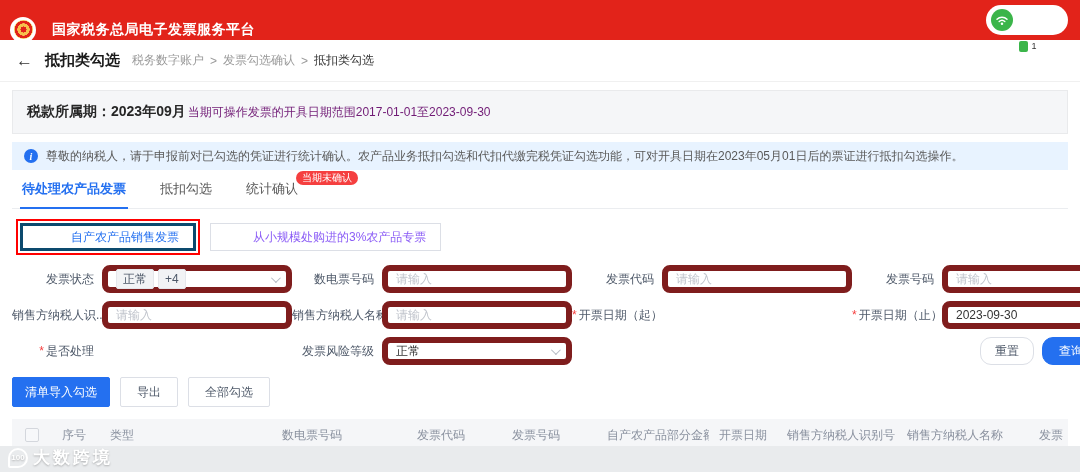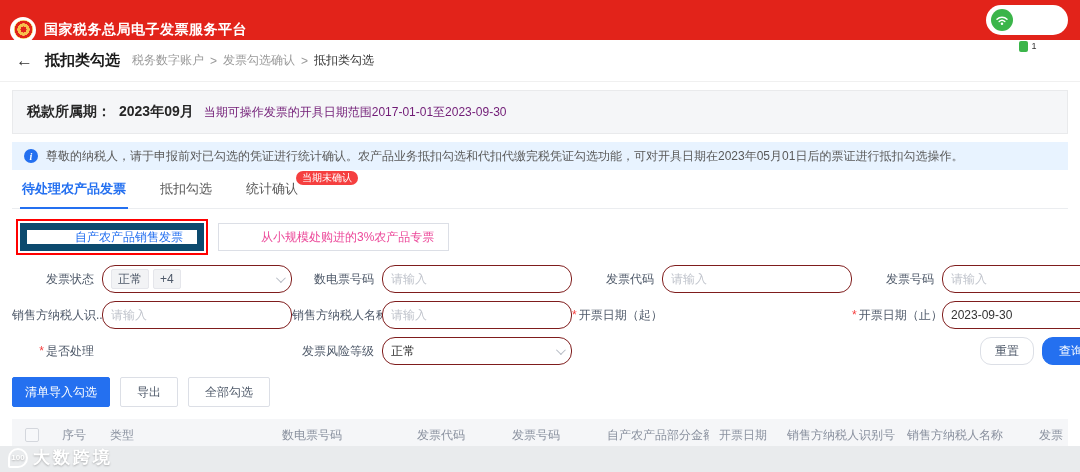--- a/index.html
+++ b/index.html
@@ -1,21 +1,21 @@
 <!DOCTYPE html>
 <html><head>
 <meta charset="utf-8">
 <style>
   * { margin:0; padding:0; box-sizing:border-box; }
   html,body { width:1080px; height:472px; overflow:hidden; }
   body { font-family:"Liberation Sans","DejaVu Sans",sans-serif; font-size:12px; color:#333; background:#fff; position:relative; }
 
   
   .topbar { height:40px; background:#e2231a; display:flex; align-items:center; justify-content:space-between; padding:0 12px 0 10px; }
-  .brand { display:flex; align-items:center; gap:8px;margin-top:19px; }
+  .brand { display:flex; align-items:center; gap:16px;margin-top:19px; }
   .emblem { width:26px; height:26px; border-radius:50%; background:#fff; display:flex; align-items:center; justify-content:center; flex:none; }
   .emblem-inner { width:19px; height:19px; border-radius:50%;
     background: radial-gradient(circle at 50% 50%, #e2231a 0 22%, #f6c14d 23% 45%, #e2231a 46% 65%, #f6c14d 66% 100%); }
   .app-title { color:#fff; font-size:14px; font-weight:bold; letter-spacing:0.5px; }
   .net-pill { background:#fff; border-radius:16px; height:30px; display:flex; align-items:center; gap:6px; padding:0 9px 0 5px; }
   .wifi { width:22px; height:22px; border-radius:50%; background:#3bb54a; display:flex; align-items:center; justify-content:center; flex:none; }
   .net-lines { display:flex; flex-direction:column; justify-content:flex-end; line-height:11px;gap:41px; }
   .net-line { display:flex; align-items:center; gap:3px; font-size:9px; color:#333; }
   .arrs { display:inline-flex; flex-direction:column; gap:1px; }
   .arr-up { width:0; height:0; border-left:3px solid transparent; border-right:3px solid transparent; border-bottom:4px solid #f5a623; }
@@ -23,49 +23,49 @@
   .batt { width:9px; height:11px; background:#3bb54a; border-radius:2px; }
 
   
   .navrow { height:42px; background:#fff; border-bottom:1px solid #f0f0f0; display:flex; align-items:center; padding:0 16px; gap:12px; }
   .back { font-size:17px; font-weight:bold; color:#333; cursor:pointer; }
   .page-title { font-size:15px; font-weight:bold; color:#1a1a1a; }
   .crumbs { display:flex; align-items:center; gap:6px; color:#999; font-size:12px;text-align:center; }
   .crumbs .cur { color:#333; }
 
   
-  .period { margin:8px 12px 0; height:44px; background:#f5f6f8; border:1px solid #e9eaec; display:flex; align-items:center; padding:0 14px; gap:8px; }
+  .period { margin:8px 12px 0; height:44px; background:#f5f6f8; border:1px solid #e9eaec; display:flex; align-items:center; padding:0 14px; }
   .period .lab, .period .val { font-size:14px; font-weight:bold; color:#262626; }
   .period .hint { font-size:12px; color:#701a75; margin-left:2px; }
 
   
   .notice { margin:8px 12px 0; height:28px; background:#e8f3ff; display:flex; align-items:center; gap:8px; padding:0 12px; color:#595959; }
   .info-ic { width:14px; height:14px; border-radius:50%; background:#2470f0; color:#fff; font-size:10px; font-style:italic; font-weight:bold;
     display:flex; align-items:center; justify-content:center; flex:none; font-family:"Liberation Serif",serif; }
 
   
   .tabs { margin:10px 12px 0; display:flex; gap:30px; border-bottom:1px solid #ebedf0; padding-left:8px; }
   .tab { padding:0 2px 9px; font-size:13px; color:#595959; cursor:pointer; position:relative; white-space:nowrap; }
   .tab.active { color:#2470f0; font-weight:bold; border-bottom:2px solid #2470f0; margin-bottom:-1px; }
   .badge { position:absolute; top:-9px; left:calc(100% - 4px); background:#f53f3f; color:#fff; font-size:10px; line-height:14px;
     padding:0 6px; border-radius:8px; white-space:nowrap; font-weight:normal; }
 
   
   .subtabs { margin:10px 12px 0 16px; display:flex; align-items:center; }
   .red-box { border:2px solid #ff0000; padding:2px; display:inline-flex; }
   .subtab { height:28px; padding:0 14px; background:#fff; font-size:12px; display:flex; align-items:center; cursor:pointer; }
-  .subtab.active { color:#2470f0; border:7px solid #0c4a6e;padding-left:48px; }
-  .subtab.plain { color:#ec4899; border:1px solid #dcdfe6; margin-left:10px;padding-left:42px; }
+  .subtab.active { color:#2470f0; border:3px solid #0c4a6e;padding-left:48px; }
+  .subtab.plain { color:#8b5cf6; border:1px solid #dcdfe6; margin-left:10px;padding-left:42px; }
 
   
   .filter-grid { margin-top:10px; padding-left:12px; width:1140px; display:grid; grid-template-columns:repeat(4,280px); row-gap:8px; }
   .f-item { display:flex; align-items:center; height:28px; }
   .f-label { width:90px; flex:none; text-align:right; padding-right:8px; color:#4e5969; white-space:nowrap; overflow:hidden; }
   .req { color:#f53f3f; margin-right:2px; }
-  .f-control { flex:1; height:28px; border:1px solid #7f1d1d; border-radius:13px; background:#fff; display:flex; align-items:center; padding:0 8px; gap:4px; min-width:0; }
+  .f-control { flex:1; height:28px; border:6px solid #7f1d1d; border-radius:8px; background:#fff; display:flex; align-items:center; padding:0 8px; gap:4px; min-width:0; }
   .f-control input { border:none; outline:none; width:100%; font-size:12px; color:#333; background:transparent; font-family:inherit; }
   .f-control input::placeholder { color:#c0c4cc; }
   .tag { background:#f2f3f5; border:1px solid #e5e6eb; border-radius:2px; height:20px; line-height:18px; padding:0 6px; font-size:12px; color:#4e5969; flex:none; }
   .chev { width:7px; height:7px; border-right:1px solid #b6bbc4; border-bottom:1px solid #b6bbc4; transform:rotate(45deg) translateY(-2px); margin-left:auto; flex:none; }
   .sel-val { color:#333; }
   .date-val { color:#333; }
   .cal { margin-left:auto; flex:none; display:flex; }
 
   .row3 { margin-top:8px; padding-left:12px; width:1100px; display:flex; align-items:center; }
   .row3 .f-item { width:280px; flex:none; }

